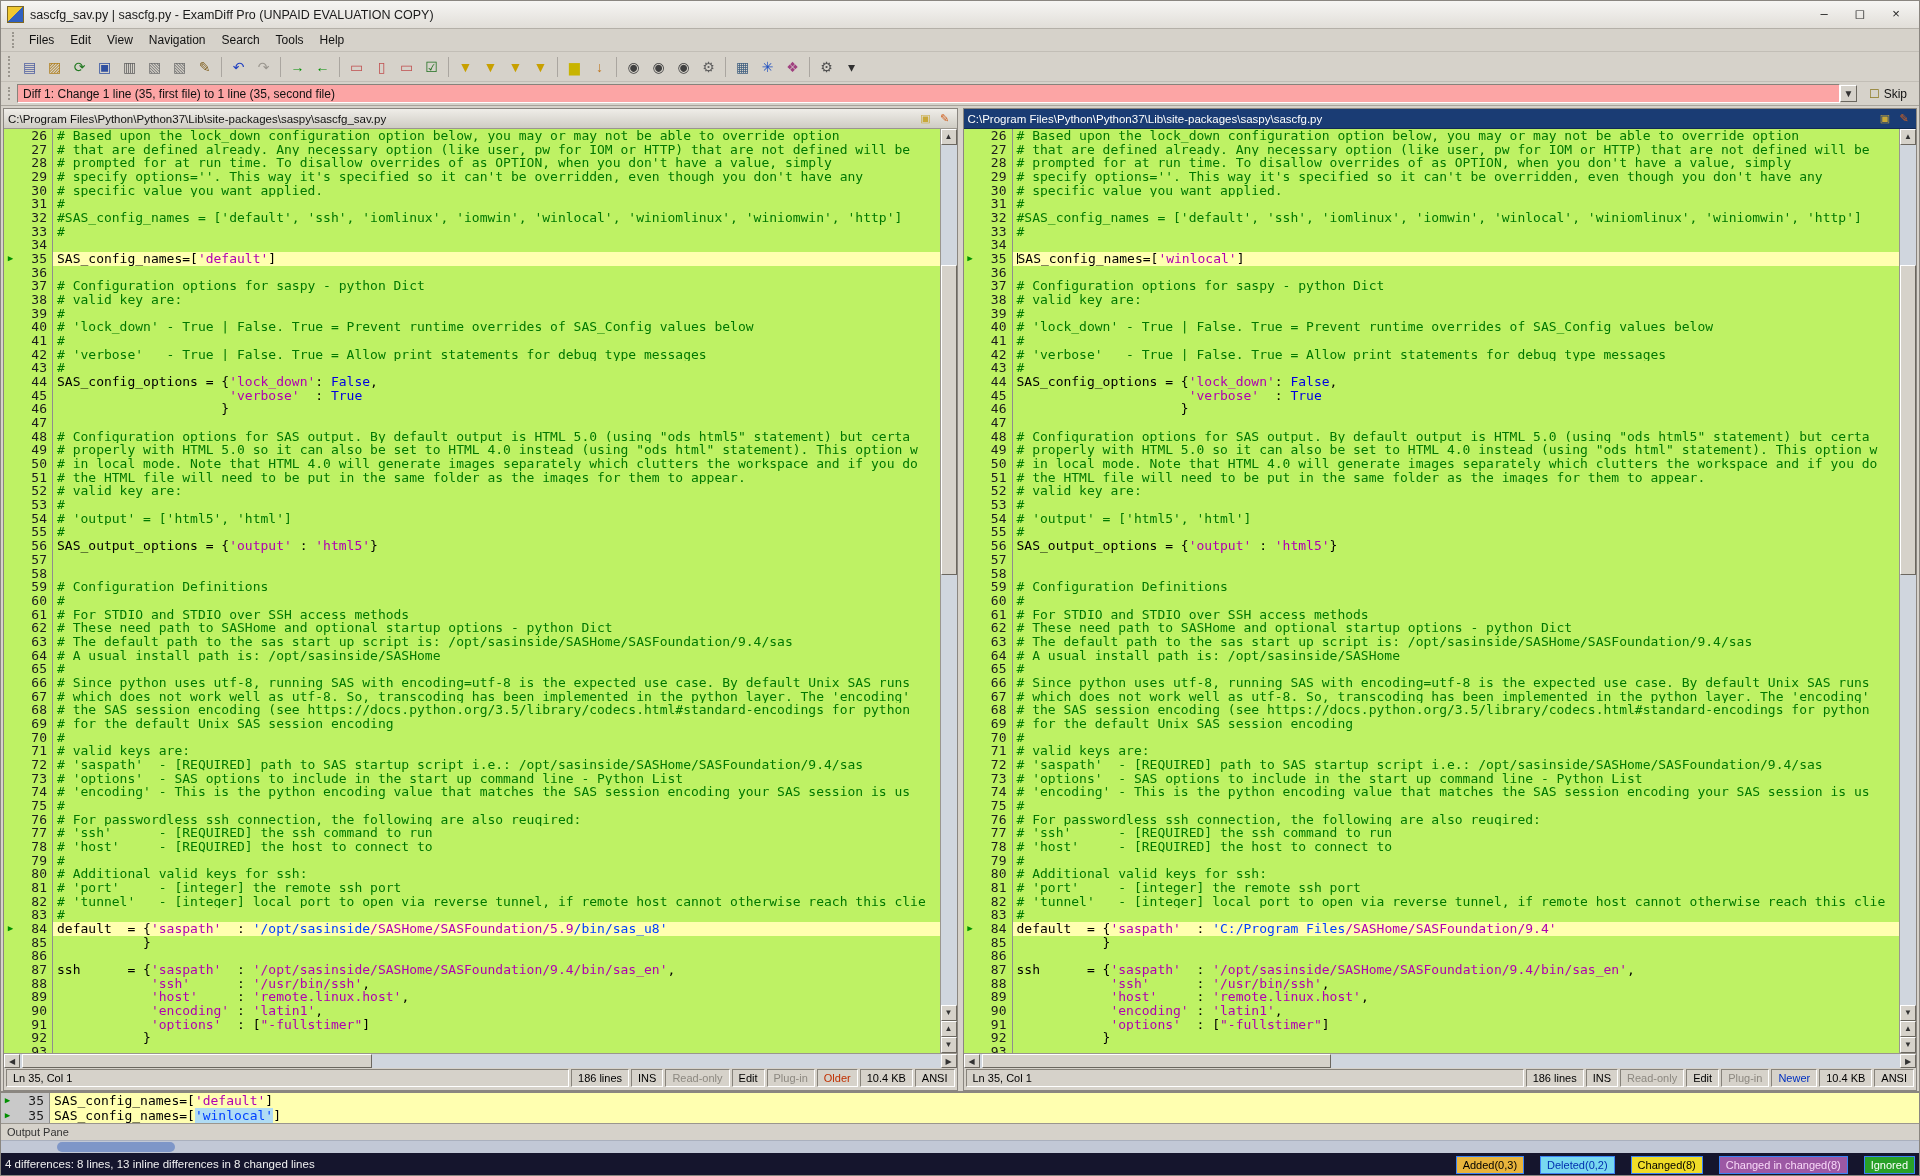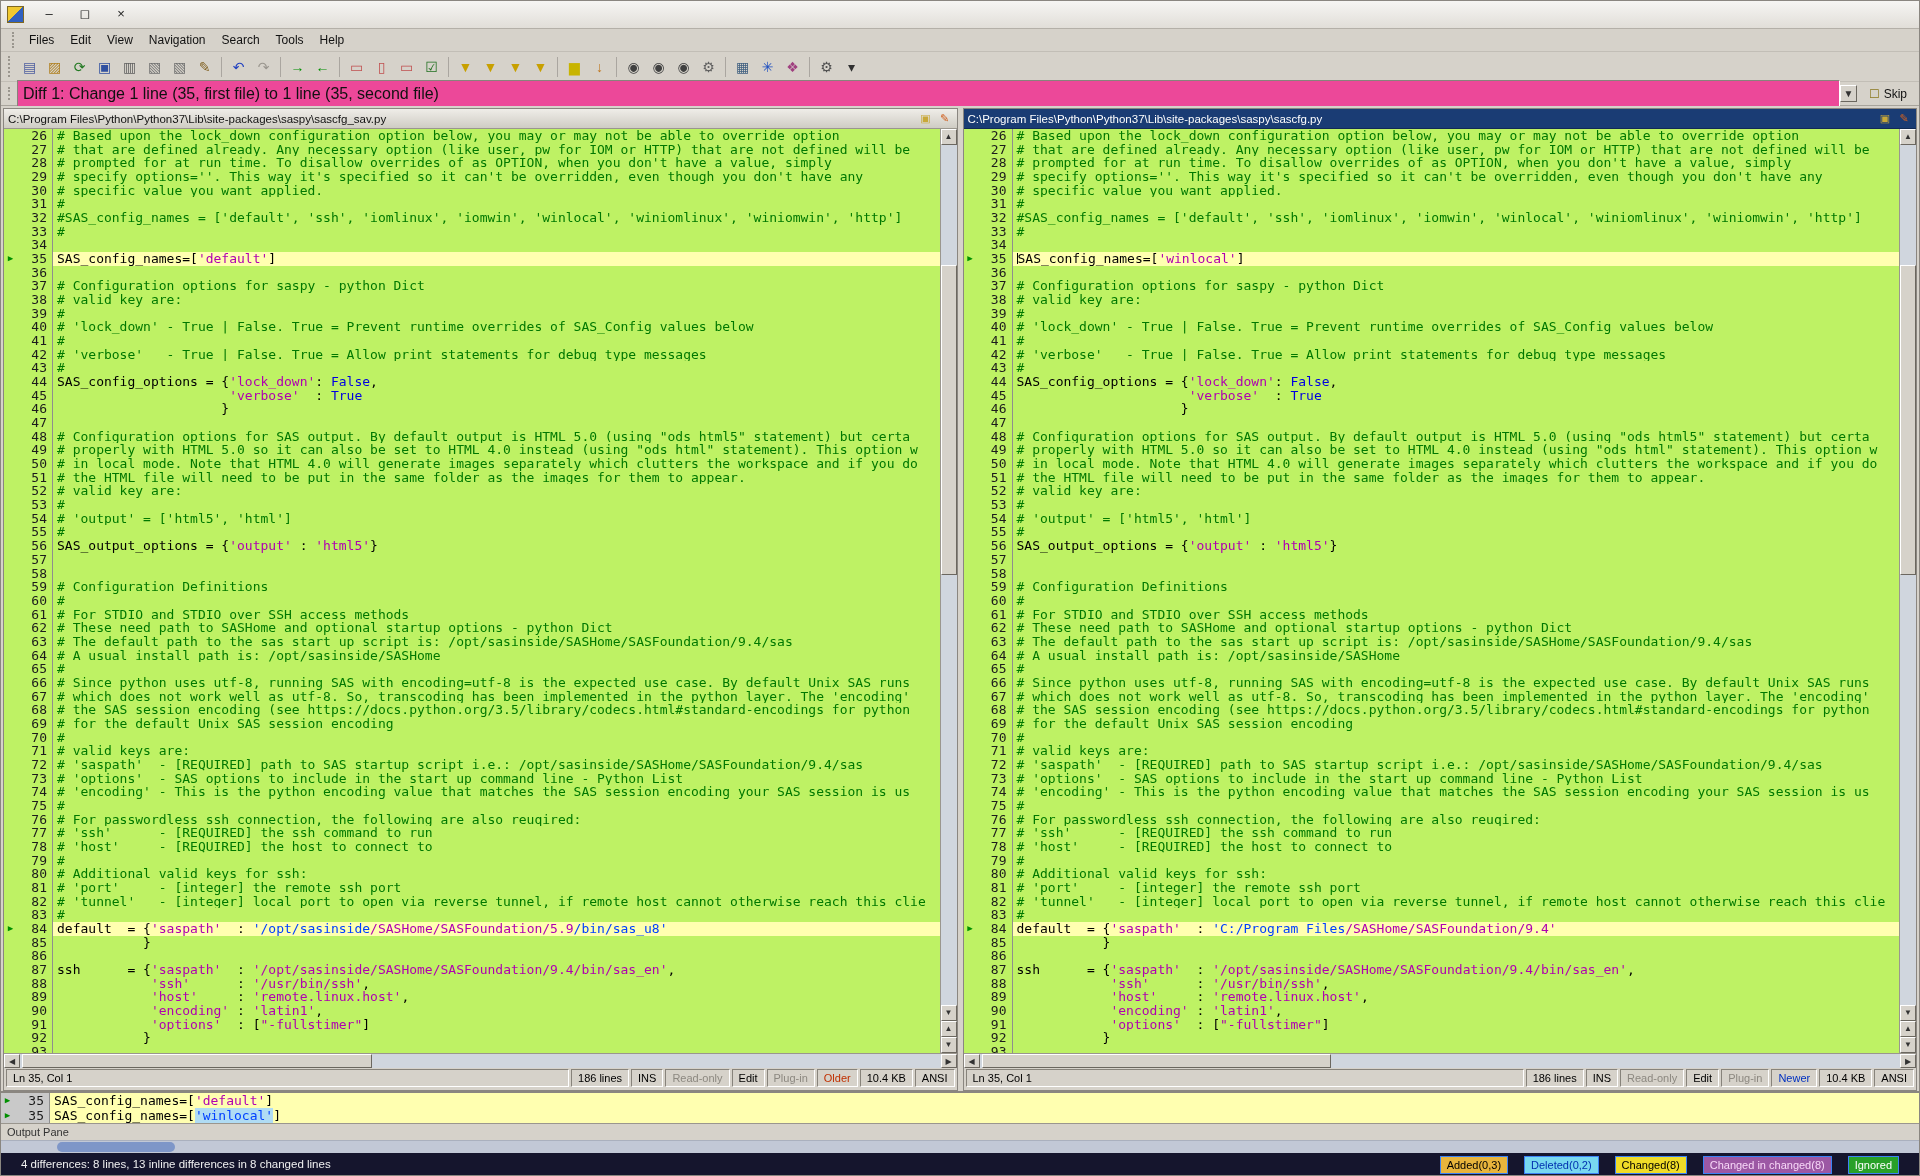--- a/index.html
+++ b/index.html
@@ -18,22 +18,22 @@
     padding-left:6px;flex:0 0 auto}
   .grip{width:4px;height:70%;border-left:2px dotted #9a968e;margin:0 5px}
   .menu-item{font-size:12px;color:#111;padding:3px 8px;white-space:nowrap}
   .toolbar{height:30px;display:flex;align-items:center;background:#d6d2ca;border-bottom:1px solid #c2beb6;
     padding-left:2px;flex:0 0 auto}
   .tb-btn{width:23px;height:22px;display:inline-flex;align-items:center;justify-content:center;
     font-size:14px;margin:0 1px;border:1px solid transparent}
   .tb-sep{width:1px;height:20px;background:#aaa6a0;margin:0 4px}
   .diffbar{height:24px;display:flex;align-items:center;background:#d6d2ca;border-bottom:1px solid #a8a49c;
     padding:2px 4px 2px 2px;flex:0 0 auto}
-  .combo{flex:1;height:27px;display:flex;align-items:center;background:#ec4899;
-    border:1px solid;border-color:#87837b #ffffff #ffffff #87837b;font-size:16px;color:#111;
+  .combo{flex:1;height:19px;display:flex;align-items:center;background:#fca5a5;
+    border:1px solid;border-color:#87837b #ffffff #ffffff #87837b;font-size:12px;color:#111;
     padding-left:5px;white-space:nowrap;overflow:hidden}
   .combo-btn{width:17px;height:17px;margin-left:0;background:#d6d2ca;border:1px solid;
     border-color:#fff #6b675f #6b675f #fff;text-align:center;line-height:15px;font-size:10px;color:#333}
   .skipwrap{display:flex;align-items:center;margin-left:8px}
   .skip-icon{font-size:12px;color:#8a7820;margin:0 4px}
   .skip-label{font-size:12px;color:#111;margin-right:8px}
 
   
   .panes{flex:1;display:flex;min-height:0;background:#d6d2ca;padding:2px 2px 0 2px}
   .pane{flex:1;display:flex;flex-direction:column;min-width:0;border:1px solid #8a8680}
@@ -89,31 +89,32 @@
   .drow .lnum{width:36px}
   .drow .ltext{background:#ffffb0}
 
   
   .outcaption{height:17px;flex:0 0 auto;background:#d6d2ca;border-top:1px solid #9a968e;
     display:flex;align-items:center;font-size:11px;color:#333;padding-left:6px}
   .outscroll{height:13px;flex:0 0 auto;background:#c2c8d6;position:relative;border-top:1px solid #aab0be}
   .outthumb{position:absolute;top:1px;bottom:1px;left:56px;width:118px;background:#7e96c8;border-radius:6px}
 
   
-  .statusbar{height:22px;flex:0 0 auto;background:#15152d;display:flex;align-items:center;padding:0 20px}
+  .statusbar{height:22px;flex:0 0 auto;background:#15152d;display:flex;align-items:center;padding:0 4px}
   .sb-summary{color:#f0f0f0;font-size:11.5px;flex:1;white-space:nowrap}
   .badge{font-size:11px;padding:2px 6px;margin-left:16px;border:1px solid #3b82f6;white-space:nowrap}
 </style>
 </head>
 <body>
 
 <div class="window">
 
   <div class="titlebar">
     <span class="appicon"></span>
+    <span class="title-text">sascfg_sav.py  |  sascfg.py - ExamDiff Pro (UNPAID EVALUATION COPY)</span>
     <span class="winbtn">–</span>
     <span class="winbtn">◻</span>
     <span class="winbtn">×</span>
   </div>
 
   <div class="menubar">
     <span class="grip"></span>
   <span class="menu-item">Files</span>
       <span class="menu-item">Edit</span>
       <span class="menu-item">View</span>

